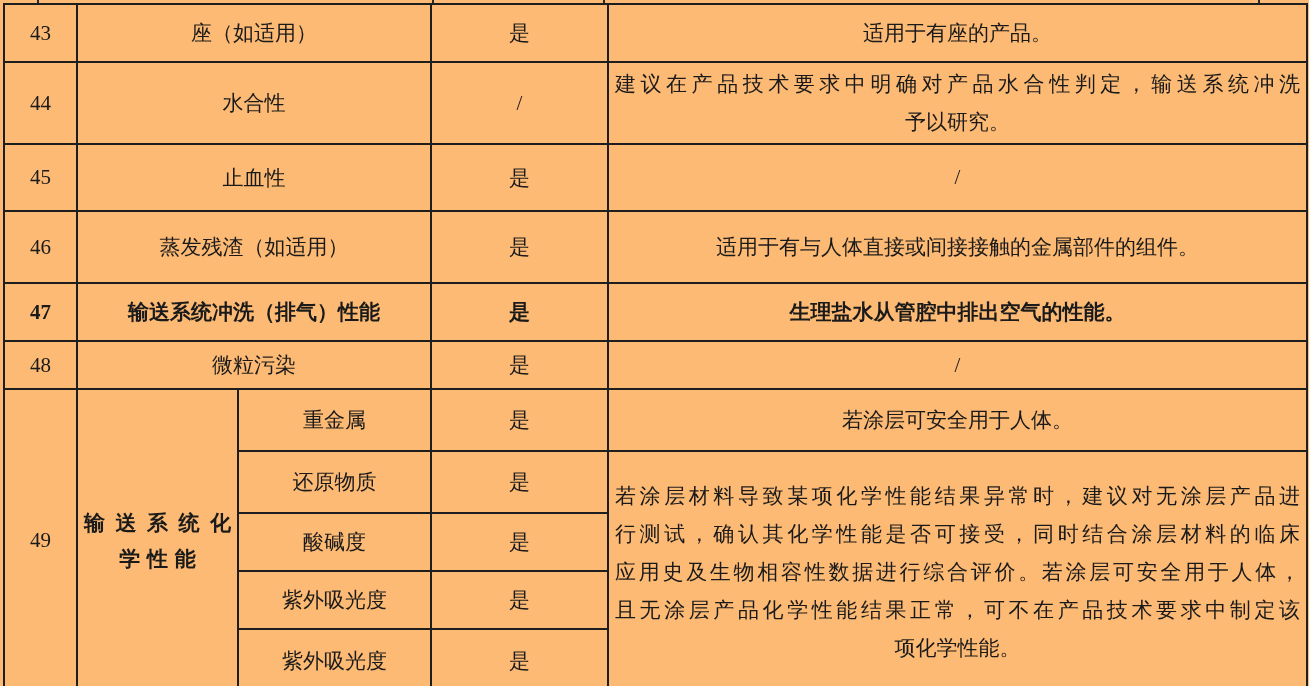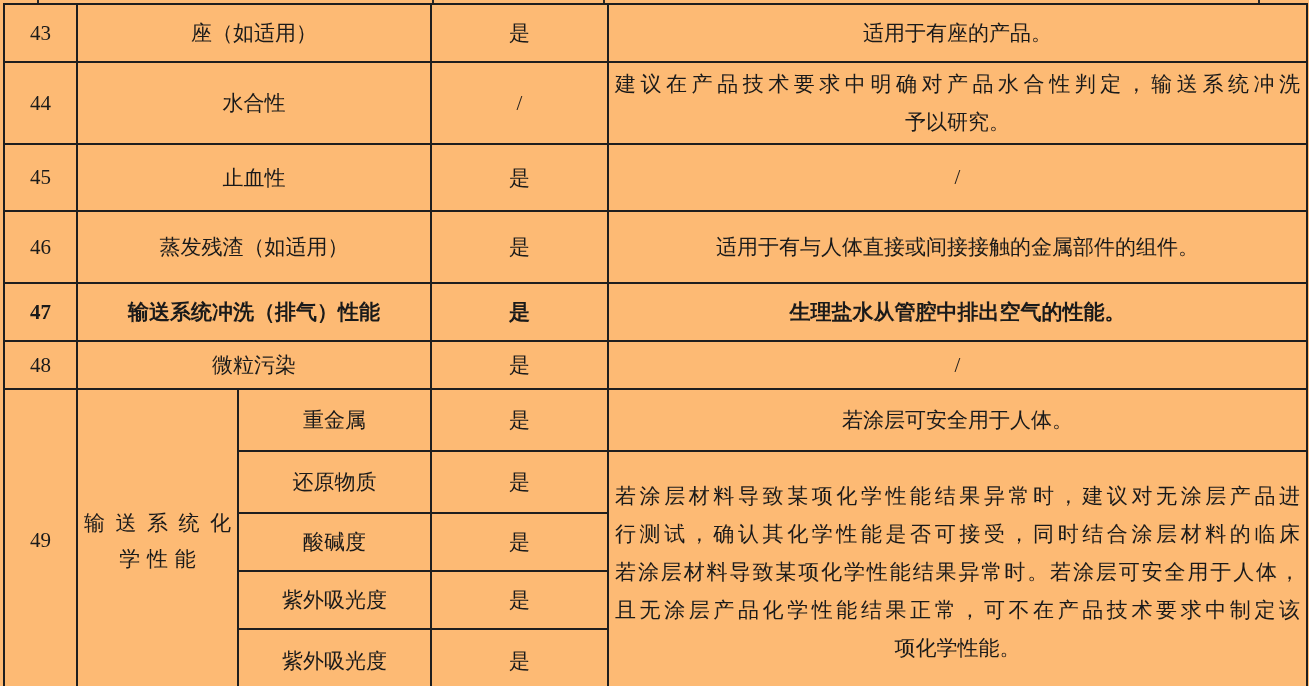--- a/index.html
+++ b/index.html
@@ -38,21 +38,21 @@
     text-align: center;
     font-size: 21px;
     padding: 2px 6px;
     overflow: hidden;
   }
   td.desc { padding: 4px 8px; }
   .mline { line-height: 38px; }
   .jline { text-align: justify; text-align-last: justify; }
   .cline { text-align: left; text-align-last: center; }
   .sp    { letter-spacing: 0.32em; text-indent: 0.32em; }
-  .itemcell div { line-height: 36px; }
+  .itemcell div { line-height: 36px; font-weight: bold; }
   
   .hr43 { height: 58px; }
   .hr44 { height: 61px; }
   .hr45 { height: 67px; }
   .hr46 { height: 72px; }
   .hr47 { height: 58px; font-weight: bold; }
   .hr48 { height: 48px; }
   .hs1  { height: 62px; }
   .hs2  { height: 62px; font-family: Liberation Serif, serif; }
   .hs3  { height: 58px; }
@@ -134,21 +134,21 @@
       <td>是</td>
       <td class="desc">若涂层可安全用于人体。</td>
     </tr>
 
     <tr class="hs2">
       <td>还原物质</td>
       <td>是</td>
       <td rowspan="4" class="desc">
         <div class="mline jline">若涂层材料导致某项化学性能结果异常时，建议对无涂层产品进</div>
         <div class="mline jline">行测试，确认其化学性能是否可接受，同时结合涂层材料的临床</div>
-        <div class="mline jline">若涂层材料导致某项化学性能结果异常时。若涂层可安全用于人体，</div>
+        <div class="mline jline">应用史及生物相容性数据进行综合评价。若涂层可安全用于人体，</div>
         <div class="mline jline">且无涂层产品化学性能结果正常，可不在产品技术要求中制定该</div>
         <div class="mline cline">项化学性能。</div>
       </td>
     </tr>
 
     <tr class="hs3">
       <td>酸碱度</td>
       <td>是</td>
     </tr>
 

